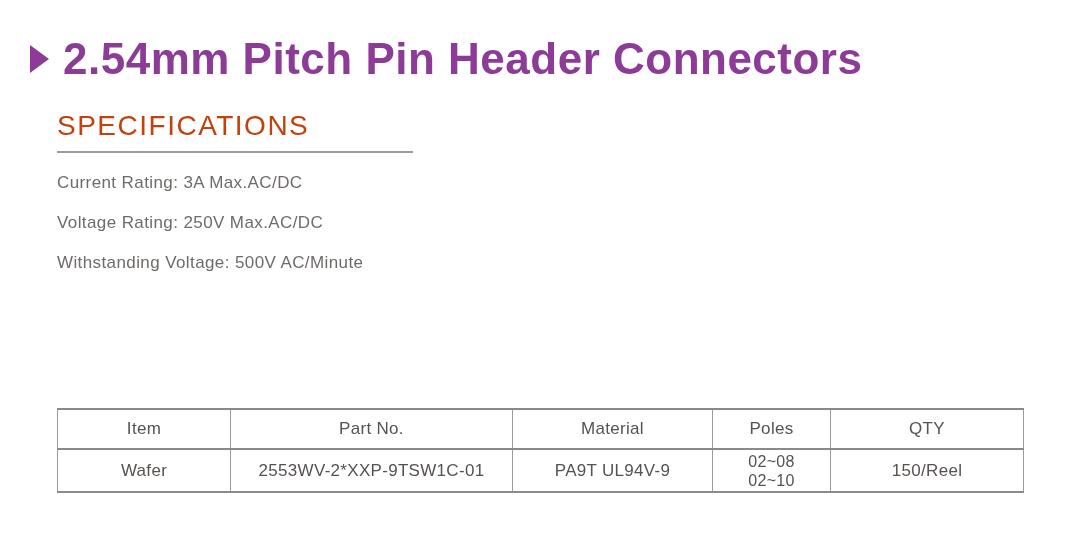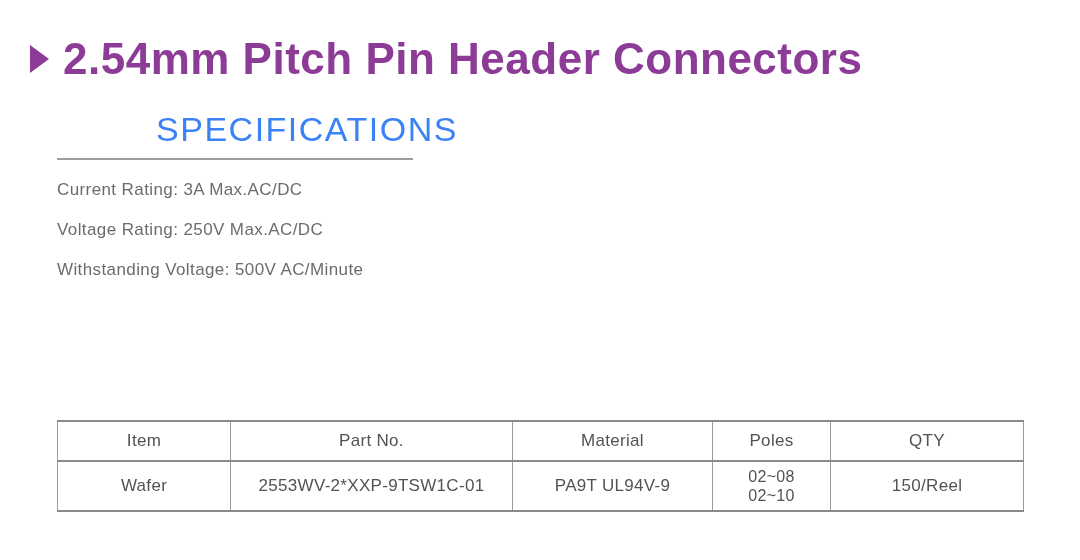--- a/index.html
+++ b/index.html
@@ -29,64 +29,63 @@
     font-size: 44px; font-weight: 700;
     letter-spacing: 0.5px;
     color: #8C3C96;
     white-space: nowrap;
   }
 
   
   .specs { position: absolute; top: 110px; left: 57px; width: 500px; }
   .specs h2 {
     margin: 0;
-    font-size: 34px; font-weight: 400;
+    font-size: 28px; font-weight: 400;
     letter-spacing: 1.5px;
-    color: #3b82f6;
-    text-align: center;
+    color: #c2410c;
   }
   .rule {
     margin-top: 9px;
     width: 356px; height: 2px;
     background: #9c9c9c;
   }
   .spec-list { margin-top: 10px; }
   .spec-list p {
     margin: 0; height: 40px;
     display: flex; align-items: center;
     font-size: 17px; font-weight: 400;
     letter-spacing: 0.4px;
     color: #6f6b68;
     white-space: nowrap;
   }
 
   
   .product-table {
-    position: absolute; top: 420px; left: 57px;
+    position: absolute; top: 408px; left: 57px;
     border-collapse: collapse;
     table-layout: fixed;
     width: 966px;
   }
   .product-table th, .product-table td {
     border-left: 1px solid #9b9b9b;
     border-right: 1px solid #9b9b9b;
     border-top: 2px solid #8a8a8a;
     border-bottom: 2px solid #8a8a8a;
     text-align: center; vertical-align: middle;
     padding: 0;
     color: #56524f;
     letter-spacing: 0.3px;
     white-space: nowrap;
   }
   .product-table th {
     height: 40px;
     font-size: 17px; font-weight: 400;
   }
   .product-table td {
-    height: 50px;
+    height: 43px;
     font-size: 17px; font-weight: 400;
   }
   .poles-line { line-height: 19px; font-size: 16px; }
 </style>
 </head>
 <body>
 
 <div class="page">
 
   <header class="title-row">

